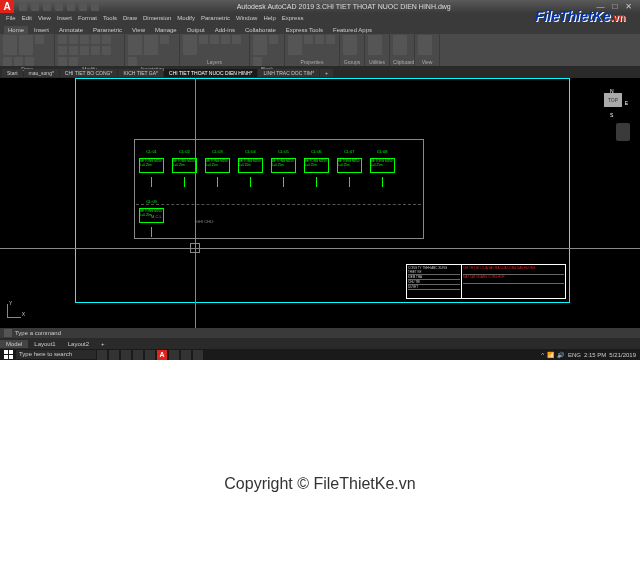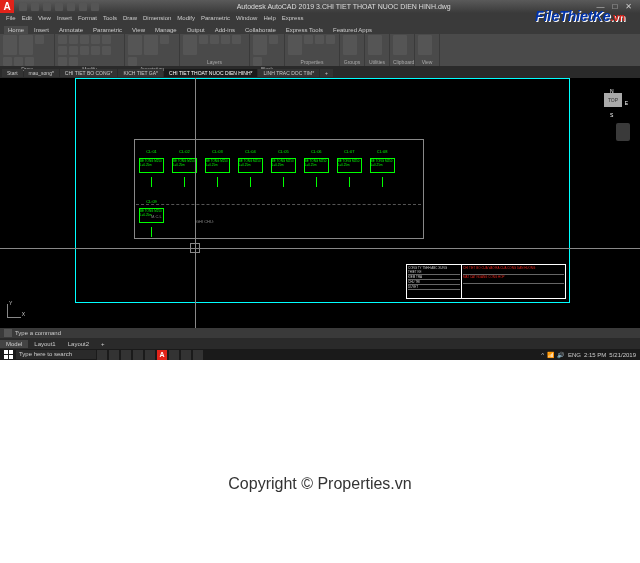--- a/index.html
+++ b/index.html
@@ -335,13 +335,13 @@
     <span>ENG</span>
     <span>2:15 PM</span>
     <span>5/21/2019</span>
   </div>
 </div>
 
 <div class="watermark-logo">
   <span class="f">FileThietKe</span><span class="vn">.vn</span>
 </div>
 
-<div class="copyright">Copyright © Properties.vn</div>
+<div class="copyright">Copyright © FileThietKe.vn</div>
 
 </body></html>

